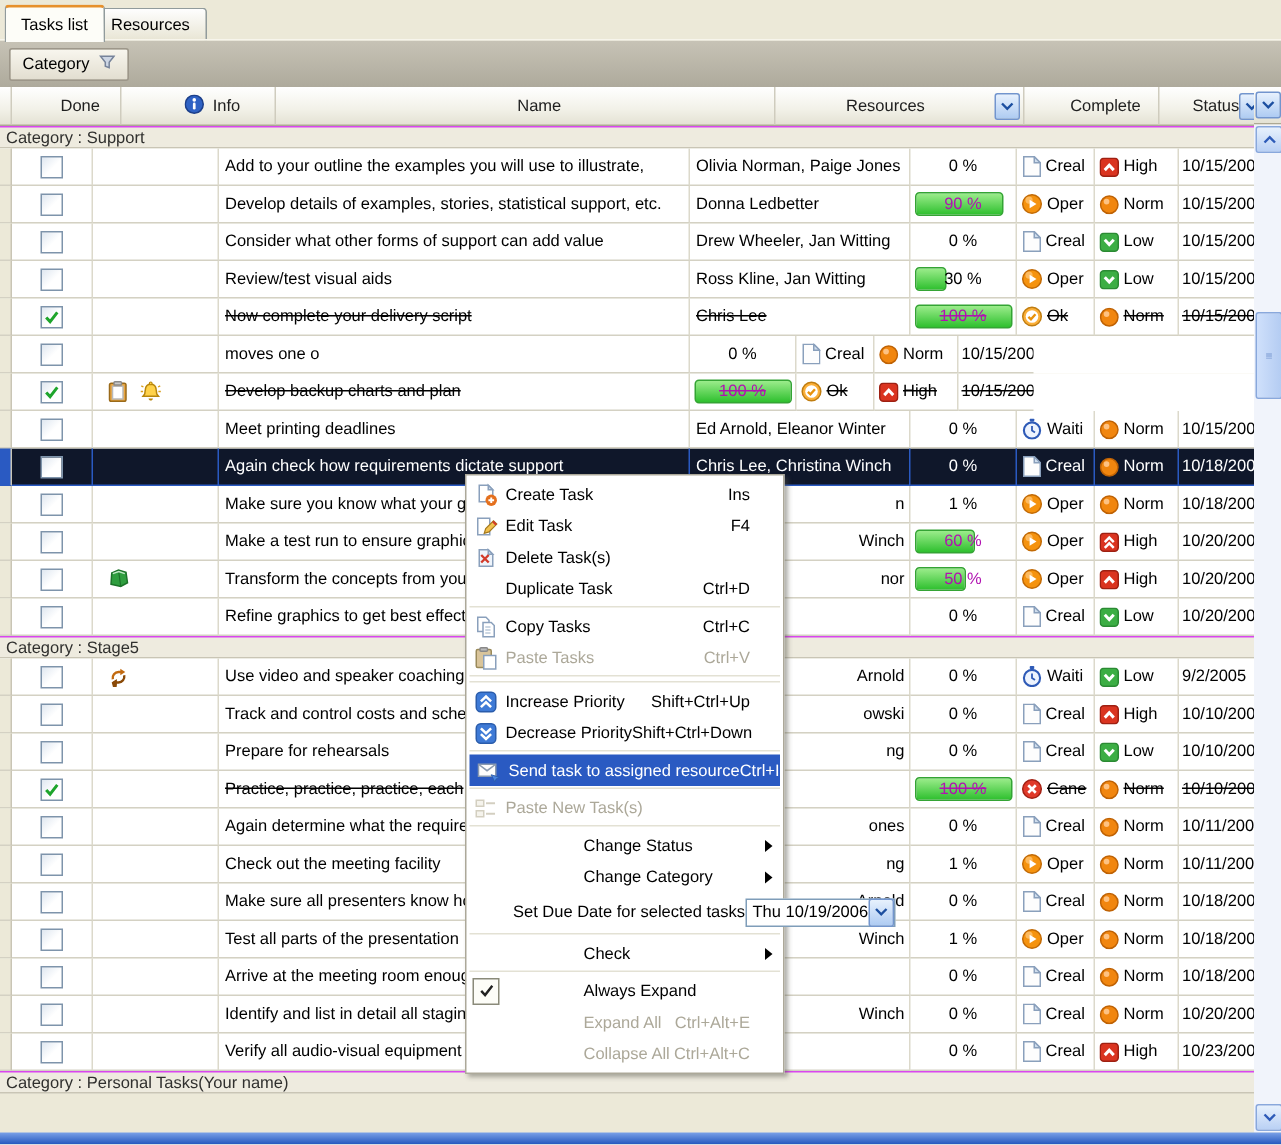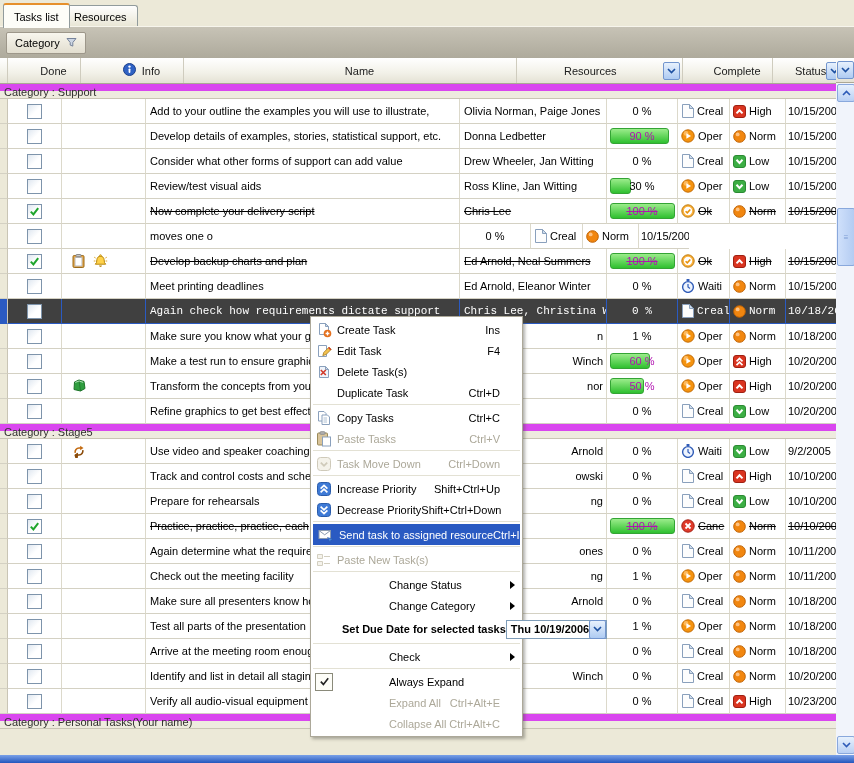--- a/index.html
+++ b/index.html
@@ -33,34 +33,34 @@
   .c-res{width:147px;flex:none;}
   .c-comp{width:71px;flex:none;}
   .c-stat{width:52px;flex:none;}
   .c-pri{width:56px;flex:none;}
   .c-date{width:50px;flex:none;border-right:none!important;}
   .ddbtn{width:15px;height:16px;border:1px solid #7295ce;border-radius:2px;flex:none;
          background:linear-gradient(#e7f1fd,#aecbf2);display:flex;align-items:center;justify-content:center;}
   .sort{color:#8a8a7a;font-size:9px;margin-left:2px;}
 
   .body{position:relative;}
-  .grp{height:15px;display:flex;align-items:flex-end;padding-left:4px;background:#eeebdf;
-       border-top:7px solid #d946ef;border-bottom:1px solid #c9c5b5;box-sizing:border-box;color:#30302e;}
+  .grp{height:15px;display:flex;align-items:center;padding-left:4px;background:#eeebdf;
+       border-top:1px solid #d946ef;border-bottom:1px solid #c9c5b5;box-sizing:border-box;color:#30302e;}
   .row{display:flex;height:25px;background:#fff;box-sizing:border-box;}
   .cell{display:flex;align-items:center;border-right:1px solid #dcd9cb;border-bottom:1px solid #d4d1c3;
         box-sizing:border-box;overflow:hidden;white-space:nowrap;position:relative;}
   .row .c-marker{background:#ece9d8;border-right:1px solid #c9c5b5;}
   .row .c-done{justify-content:center;}
   .row .c-info{justify-content:flex-start;gap:8px;padding-left:10px;}
   .row .c-name,.row .c-res{padding-left:4px;}
   .row .c-res.rr{justify-content:flex-end;padding-right:3px;}
   .row .c-comp{justify-content:center;}
   .row .c-stat,.row .c-pri{gap:3px;padding-left:3px;}
   .row .c-date{padding-left:2px;}
-  .row.sel{background:#404040;color:#fff;font-family:Liberation Mono, monospace;}
+  .row.sel{background:#0f172a;color:#fff;}
   .row.sel .cell{border-right-color:#2a5ac2;border-bottom-color:#2a5ac2;}
   .row.sel .c-marker{background:#2a5ac2;border-right-color:#c9c5b5;}
   .strike .txt{text-decoration:line-through;}
   .cb{width:13px;height:13px;border:1px solid #7e94ab;background:linear-gradient(135deg,#dfe7f0,#ffffff 55%);
       display:flex;align-items:center;justify-content:center;}
   .bar{position:absolute;left:3px;top:4px;bottom:4px;border:1px solid #34a434;border-radius:3px;
        background:linear-gradient(#9bec8b,#2fc02f);}
   .pct{position:relative;z-index:1;}
   .pct.mag{color:#b112b1;}
   .row.sel .pct{color:#fff;}
@@ -86,21 +86,21 @@
   .mi .sc{margin-left:auto;margin-right:16px;white-space:nowrap;}
   .mi.indent .lab{margin-left:52px;}
   .mi.dis{color:#aca899;}
   .mi.hl{background:#2a5ac2;color:#fff;margin:0 2px;padding-left:0;}
   .mi .arrow{position:absolute;right:7px;width:0;height:0;border-left:5px solid #000;
              border-top:4px solid transparent;border-bottom:4px solid transparent;}
   .msep{height:4px;position:relative;}
   .msep::after{content:'';position:absolute;left:2px;right:2px;top:1px;border-top:1px solid #e3e1d4;}
   .mcheck{width:16px;height:16px;border:1px solid #8a8a7a;background:#fdfdf8;display:flex;
           align-items:center;justify-content:center;}
-  .mi-date{height:26px;font-weight:bold;}
+  .mi-date{height:26px;}
   .mi-date .lab{margin-left:5px;}
   .editor{margin-left:auto;width:101px;height:19px;border:1px solid #7f9db9;background:#fff;
           display:flex;align-items:center;box-sizing:border-box;}
   .editor .ev{flex:1;padding-left:4px;white-space:nowrap;}
   .editor .ddbtn{height:17px;border-radius:2px;border-left:1px solid #7295ce;}
 </style>
 </head>
 <body>
 
 <div id="app">
@@ -426,23 +426,20 @@
               <svg width="15" height="14" viewBox="0 0 15 14">
                 <path d="M7.5 2.2c2.2 0 3.4 1.5 3.6 3.4l.4 3 1.2 1.6H2.3l1.2-1.6.4-3C4.1 3.7 5.3 2.2 7.5 2.2z" fill="#ffd24a" stroke="#b8860b"></path>
                 <circle cx="7.5" cy="1.6" r=".9" fill="#ffd24a" stroke="#b8860b" stroke-width=".7"></circle>
                 <path d="M6 11.6c.3 1 .8 1.4 1.5 1.4s1.2-.4 1.5-1.4z" fill="#b8860b"></path>
                 <path d="M1.2 3.2L2.6 4M13.8 3.2L12.4 4M.8 7h1.6M14.2 7h-1.6" stroke="#d99e1a" stroke-width=".9"></path>
               </svg>
             </span>
           </div>
           <div class="cell c-name">
             <span class="txt">Develop backup charts and plan</span>
-          </div>
-          <div class="cell c-res">
-            <span class="txt">Ed Arnold, Neal Summers</span>
           </div>
           <div class="cell c-comp">
             <div class="bar" style="width: 63px;"></div>
             <span class="pct txt mag">100 %</span>
           </div>
           <div class="cell c-stat">
             <span style="display: inline-flex;">
               <svg width="14" height="14" viewBox="0 0 14 14">
                 <circle cx="7" cy="7" r="6.2" fill="#fbb03a" stroke="#c07d10"></circle>
                 <circle cx="7" cy="7" r="4.2" fill="#fff"></circle>
@@ -1213,30 +1210,20 @@
           <svg width="16" height="16" viewBox="0 0 16 16">
             <rect x="1.5" y="2" width="10" height="12" rx="1" fill="#d9c49a" stroke="#9a8a5a"></rect>
             <rect x="4" y=".8" width="5" height="2.4" rx=".7" fill="#bbb" stroke="#888"></rect>
             <rect x="6.5" y="6" width="8" height="9" fill="#fff" stroke="#8aa0bc"></rect>
           </svg>
         </span>
         <span class="lab">Paste Tasks</span>
         <span class="sc">Ctrl+V</span>
       </div>
       <div class="msep"></div>
-      <div class="mi dis">
-        <span class="gut" style="display: flex;">
-          <svg width="16" height="16" viewBox="0 0 16 16">
-            <rect x="1.5" y="1.5" width="13" height="13" rx="3" fill="#f4f2ea" stroke="#cfcaba"></rect>
-            <path d="M4.8 6.7L8 9.8l3.2-3.1" fill="none" stroke="#cfcaba" stroke-width="1.8"></path>
-          </svg>
-        </span>
-        <span class="lab">Task Move Down</span>
-        <span class="sc">Ctrl+Down</span>
-      </div>
       <div class="msep"></div>
       <div class="mi">
         <span class="gut" style="display: flex;">
           <svg width="16" height="16" viewBox="0 0 16 16">
             <rect x="1.5" y="1.5" width="13" height="13" rx="3" fill="#3e7ad6" stroke="#2a5cab"></rect>
             <path d="M4.6 7.6L8 4.4l3.4 3.2M4.6 11.4L8 8.2l3.4 3.2" fill="none" stroke="#fff" stroke-width="1.7"></path>
           </svg>
         </span>
         <span class="lab">Increase Priority</span>
         <span class="sc">Shift+Ctrl+Up</span>

